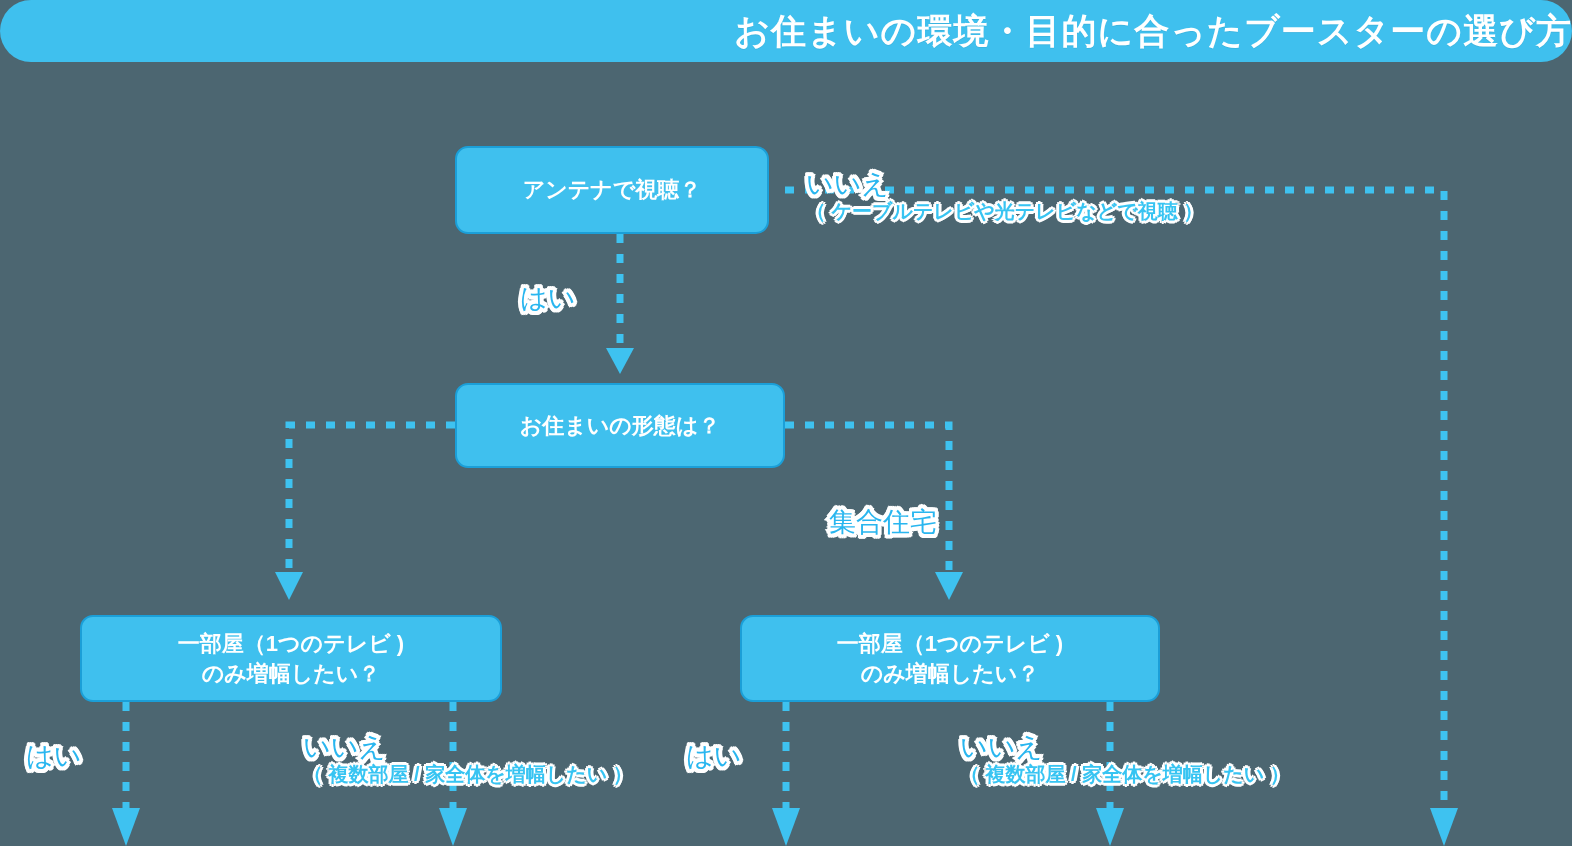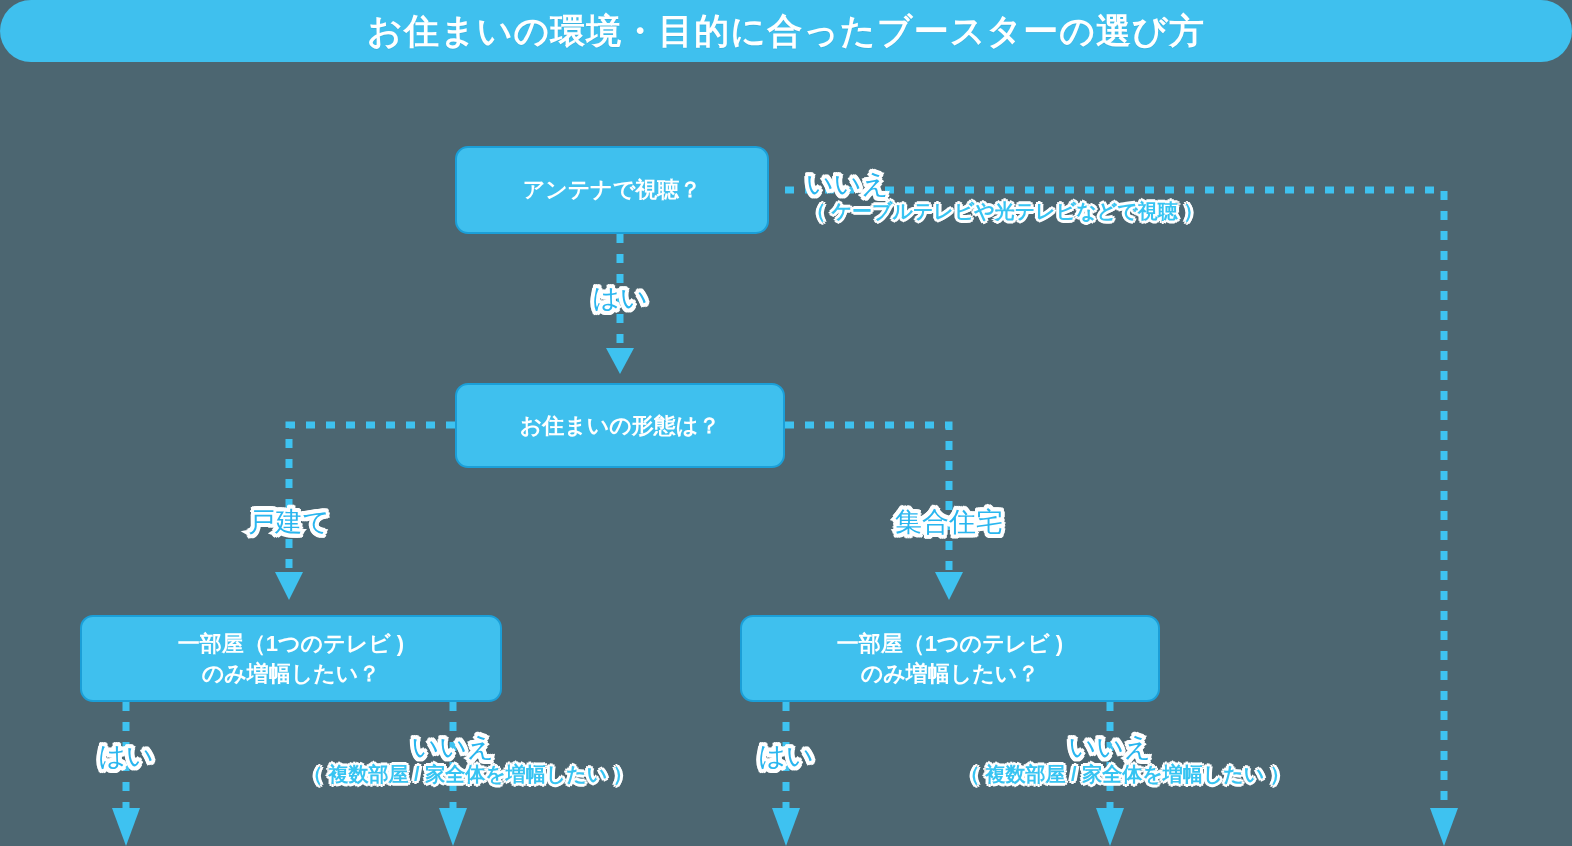--- a/index.html
+++ b/index.html
@@ -9,21 +9,21 @@
     font-family:"Liberation Sans","DejaVu Sans",sans-serif;
     overflow:hidden;
     position:relative;
   }
   #stage{position:absolute;inset:0;width:1572px;height:846px;}
 
   
   .header{
     position:absolute;left:0;top:0;width:1572px;height:62px;
     background:#3fc0ee;border-radius:34px;
-    display:flex;align-items:center;justify-content:center;
+    display:flex;align-items:center;justify-content:flex-end;
   }
   .header-title{
     color:#ffffff;font-size:35px;font-weight:bold;letter-spacing:1px;
     text-shadow:0 1px 0 rgba(0,0,0,.06);
     white-space:nowrap;
   }
 
   
   #wires{position:absolute;left:0;top:0;width:1572px;height:846px;}
 
@@ -39,21 +39,20 @@
   }
   .node-label{
     color:#ffffff;font-weight:bold;font-size:22px;line-height:1.32;
     white-space:pre-line;
     padding:0 10px;
   }
 
   
   .edge-label{
     position:absolute;
-    text-align:center;
     white-space:nowrap;
     pointer-events:none;
   }
   .edge-main{
     display:block;
     color:#29b6ef;font-weight:normal;font-size:27px;line-height:1.05;
     -webkit-text-stroke:6px #ffffff;
     paint-order:stroke fill;
     text-shadow:
       -3px -3px 0 #fff, 3px -3px 0 #fff, -3px 3px 0 #fff, 3px 3px 0 #fff,
@@ -130,23 +129,20 @@
 
   <div class="edge-label" style="left:806px;top:170px;text-align:left;">
     <span class="edge-main">いいえ</span>
     <span class="edge-sub">（ ケーブルテレビや光テレビなどで視聴 ）</span>
   </div>
 
   <div class="edge-label" style="left:520px;top:284px;width:200px;">
     <span class="edge-main">はい</span>
   </div>
 
-  <div class="edge-label" style="left:189px;top:508px;width:200px;">
-    <span class="edge-main">戸建て</span>
-  </div>
 
   <div class="edge-label" style="left:829px;top:508px;width:240px;">
     <span class="edge-main">集合住宅</span>
   </div>
 
   <div class="edge-label" style="left:26px;top:742px;width:200px;">
     <span class="edge-main">はい</span>
   </div>
 
   <div class="edge-label" style="left:303px;top:733px;width:300px;">

